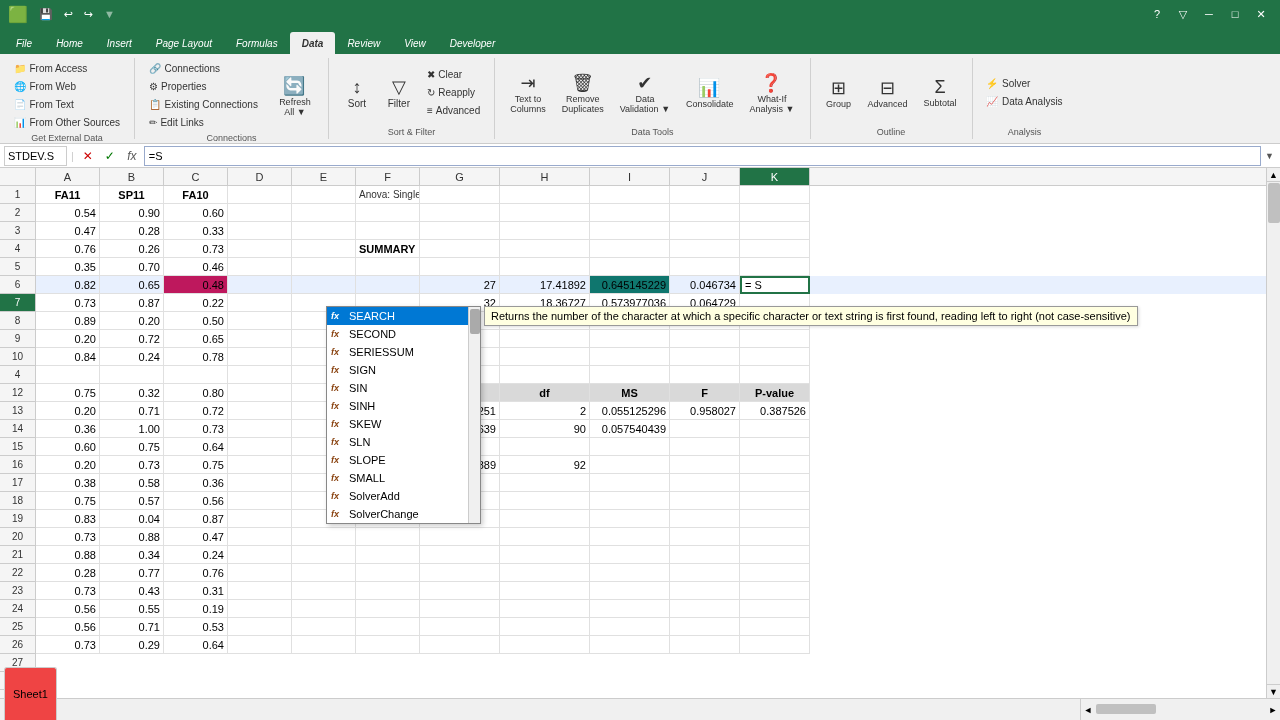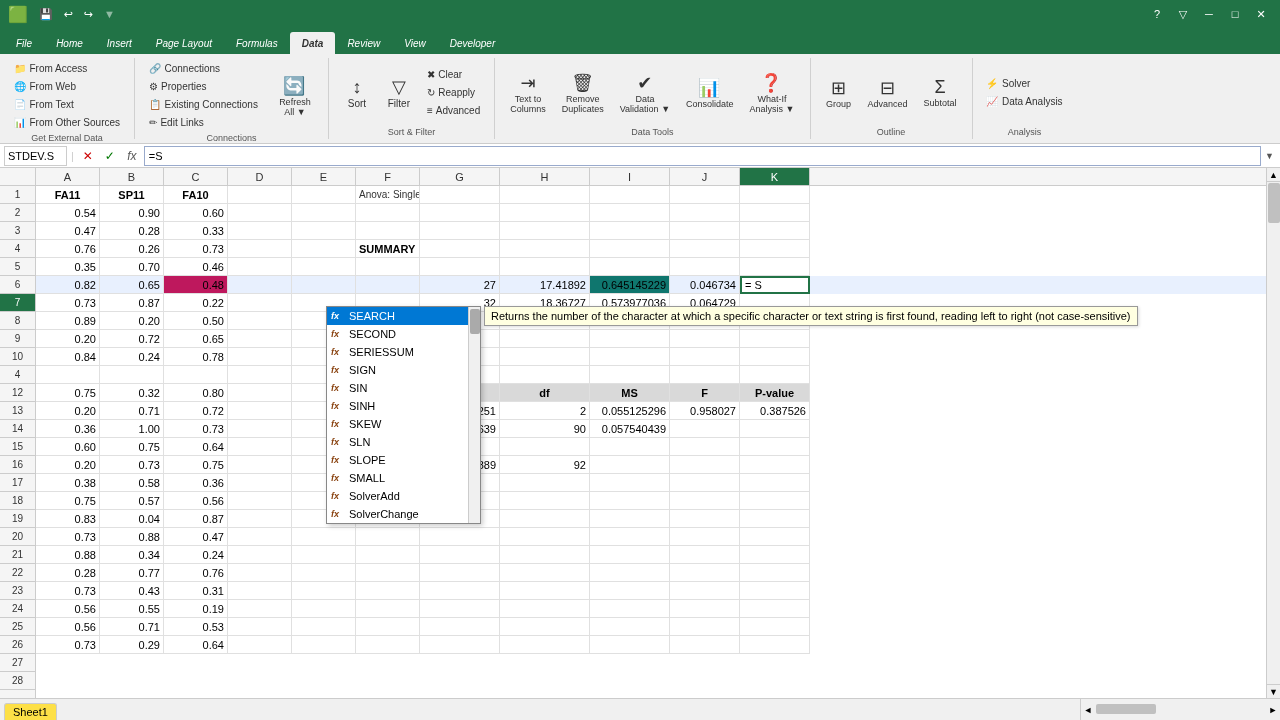--- a/index.html
+++ b/index.html
@@ -939,21 +939,21 @@
       <div style="height:14px; display:flex; align-items:center; justify-content:center; cursor:pointer; font-size:9px; border-bottom:1px solid #ccc;">▲</div>
       <div style="flex:1; position:relative;">
         <div style="width:12px; height:40px; background:#c0c0c0; margin:1px; border-radius:2px; position:absolute; top:0;"></div>
       </div>
       <div style="height:14px; display:flex; align-items:center; justify-content:center; cursor:pointer; font-size:9px; border-top:1px solid #ccc;">▼</div>
     </div>
   </div>
 
   <div style="display:flex; height:22px; background:#f0f0f0; border-top:1px solid #ccc;">
     <div style="display:flex; align-items:flex-end; padding-left:4px; flex:1;">
-      <div style="padding:2px 8px; font-size:11px; background:#fde047; border:1px solid #ccc; border-bottom:none; cursor:pointer; border-radius:3px 3px 0 0;">Sheet1</div>
+      <div style="padding:20px 8px; font-size:11px; background:#ef4444; border:1px solid #ccc; border-bottom:none; cursor:pointer; border-radius:3px 3px 0 0;">Sheet1</div>
     </div>
     <div style="width:200px; background:#f0f0f0; border-left:1px solid #ccc; display:flex;">
       <div style="width:14px; display:flex; align-items:center; justify-content:center; cursor:pointer; font-size:9px;">◄</div>
       <div style="flex:1; position:relative;">
         <div style="height:10px; width:60px; background:#c0c0c0; margin:5px 1px; border-radius:2px;"></div>
       </div>
       <div style="width:14px; display:flex; align-items:center; justify-content:center; cursor:pointer; font-size:9px;">►</div>
     </div>
   </div>
 </div>

